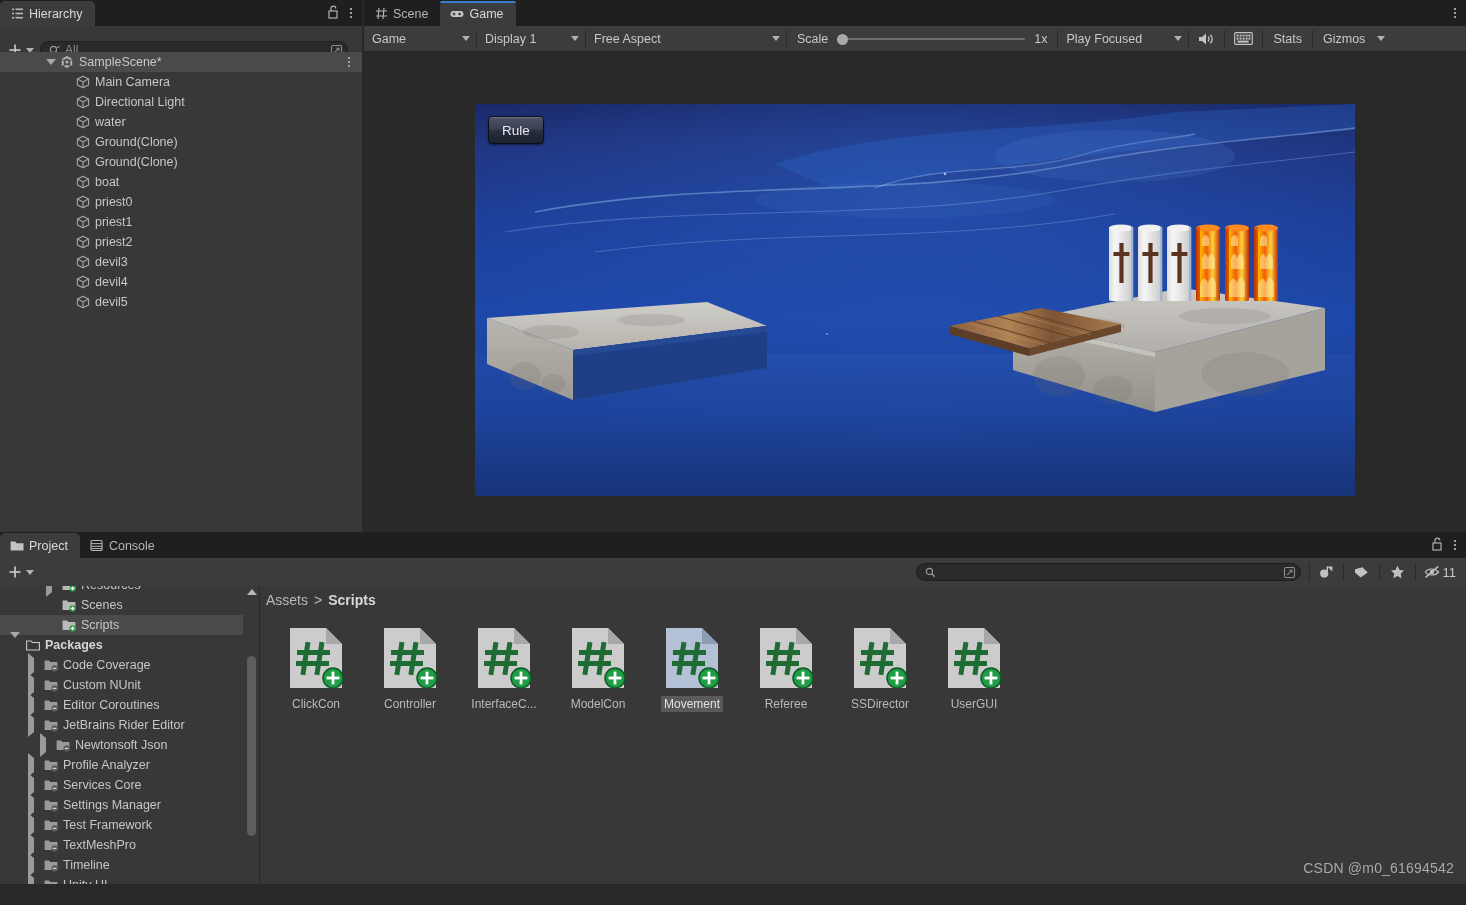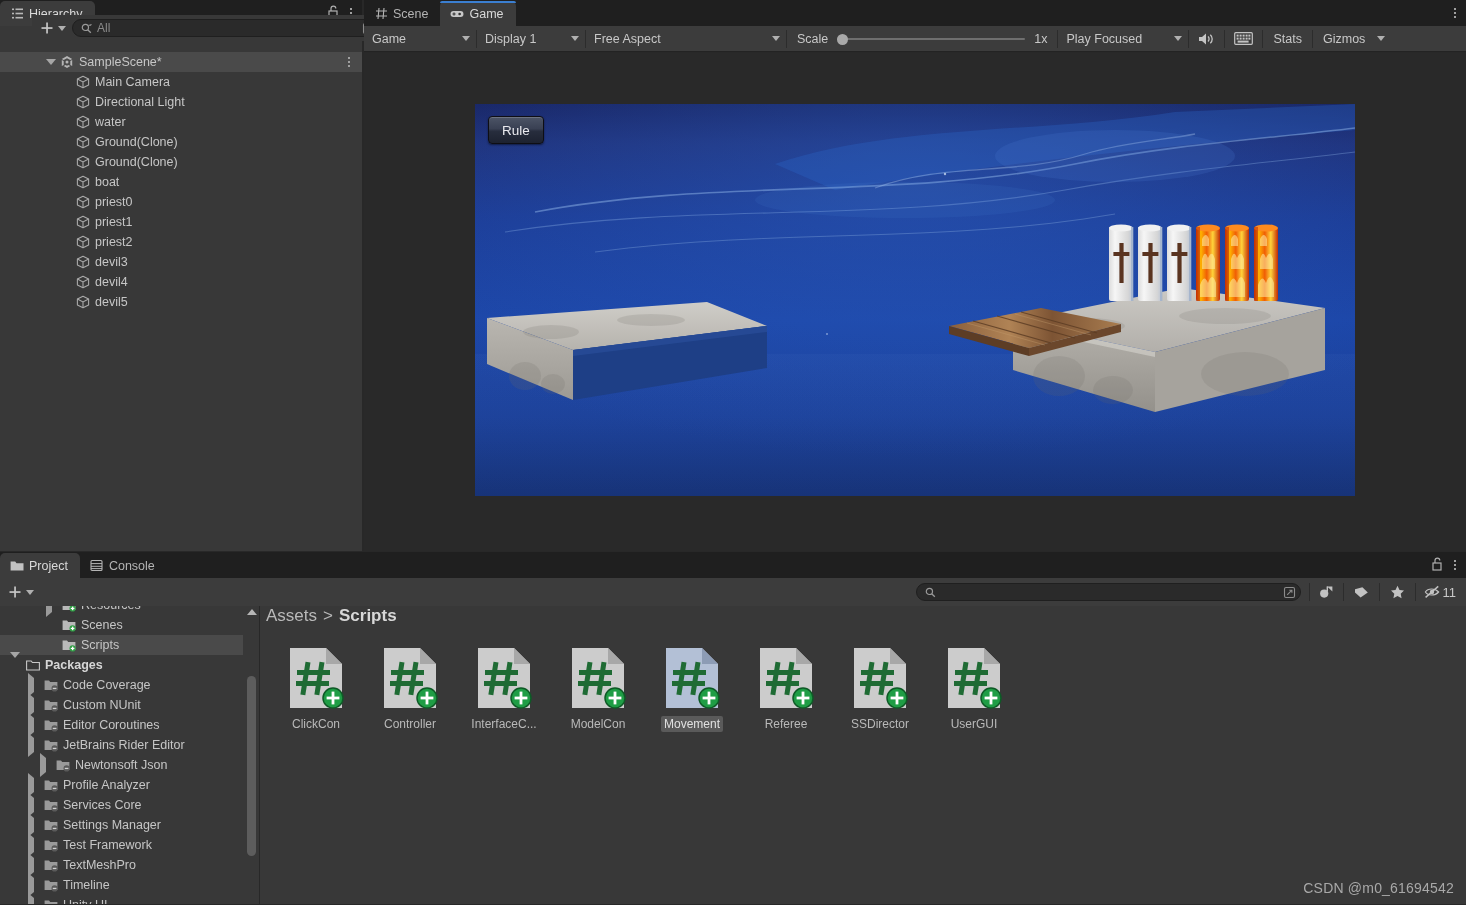--- a/index.html
+++ b/index.html
@@ -53,21 +53,21 @@
     font-family:inherit; font-size:12px; height:16px;
   }
   .searchbox input::placeholder{ color:#8a8a8a; }
 
   .menu-dots{ display:flex; flex-direction:column; gap:2px; align-items:center; }
   .menu-dots i{ width:2px; height:2px; background:#a0a0a0; display:block; }
 
   
   #hierarchy { left:0; top:0; width:362px; height:551px; background:#383838; }
   #hierarchy .tabstrip{ background:#1f1f1f; }
-  #hier-toolbar{ top:15px;margin-left:32px; }
+  #hier-toolbar{ top:37px; }
   #hier-list{ position:absolute; top:52px; left:0; right:0; bottom:0; background:#383838; overflow:hidden; }
   .hrow{ height:20px; display:flex; align-items:center; font-size:12.5px; color:#c6c6c6; padding-left:0; position:relative;}
   .hrow.sel{ background:#4a4a4a; }
   .hrow .foldarrow{ width:14px; display:flex; align-items:center; justify-content:center; }
   .tri{ width:0;height:0;border-left:5px solid transparent;border-right:5px solid transparent;border-top:6px solid #a6a6a6; }
   .tri.right{ border-top:5px solid transparent;border-bottom:5px solid transparent;border-left:6px solid #9a9a9a; border-right:0;}
   .unity-logo{ width:14px;height:14px; }
   .cube-ic{ width:14px;height:14px; }
 
   
@@ -88,35 +88,35 @@
 
   .rule-btn{
     position:absolute; left:13px; top:12px; width:56px; height:28px;
     border-radius:4px; border:1px solid #0e0e14;
     background:linear-gradient(180deg,#4c5466 0%,#394053 45%,#272d3d 55%,#1d2230 100%);
     color:#e9e9ee; font-size:13.5px; display:flex; align-items:center; justify-content:center;
     box-shadow:inset 0 1px 0 rgba(255,255,255,.18), 0 1px 2px rgba(0,0,0,.5);
   }
 
   
-  #project{ left:0; top:552px; width:1466px; height:352px; background:#383838; }
+  #project{ left:0; top:532px; width:1466px; height:352px; background:#383838; }
   #pj-tabs{ background:#1f1f1f; }
   #pj-toolbar{ top:26px; height:28px; background:#3c3c3c; }
   #pj-body{ position:absolute; top:54px; left:0; right:0; bottom:0; background:#bef264; display:flex; }
   #pj-tree{ width:243px; background:#383838; position:relative; overflow:hidden; }
   .prow{ height:20px; display:flex; align-items:center; font-size:12.5px; color:#c6c6c6; }
   .prow.sel{ background:#4a4a4a; }
   .prow.bold{ font-weight:bold; color:#d6d6d6; }
   #pj-scroll-col{ width:17px; background:#383838; position:relative; border-right:1px solid #282828;}
   .vscroll{ position:absolute; left:4px; width:9px; background:#5d5d5d; border-radius:5px; }
   .uparrow{ position:absolute; left:4px; top:3px; width:0;height:0;
     border-left:5px solid transparent;border-right:5px solid transparent;border-bottom:6px solid #b6b6b6;}
   #pj-content{ flex:1; background:#383838; position:relative; }
-  #pj-crumb{ height:22px; display:flex; align-items:flex-start; gap:6px; padding-left:6px;
-    font-size:17px; color:#b9b9b9; background:#383838;}
+  #pj-crumb{ height:22px; display:flex; align-items:flex-end; gap:6px; padding-left:6px;
+    font-size:14px; color:#b9b9b9; background:#383838;}
   #pj-crumb .cur{ color:#d8d8d8; font-weight:bold;}
   #pj-grid{ position:absolute; top:28px; left:0; right:0; bottom:0; padding:12px 0 0 22px; display:flex; gap:26px; flex-wrap:wrap; align-content:flex-start;}
   .asset{ width:68px; display:flex; flex-direction:column; align-items:center; gap:6px; }
   .asset .ic{ position:relative; width:56px; height:64px; }
   .asset .lbl{ font-size:12px; color:#b9b9b9; max-width:76px; text-align:center; white-space:nowrap; padding:1px 3px; border-radius:2px;}
   .asset.sel .lbl{ background:#5a5a5a; color:#e0e0e0; }
 
   .watermark{ position:absolute; right:12px; bottom:8px; color:#a8a8a8; font-size:14px; letter-spacing:.2px; }
   .hdr-right{ position:absolute; right:0; top:0; height:26px; display:flex; align-items:center; gap:10px; padding-right:10px;}
 </style>

